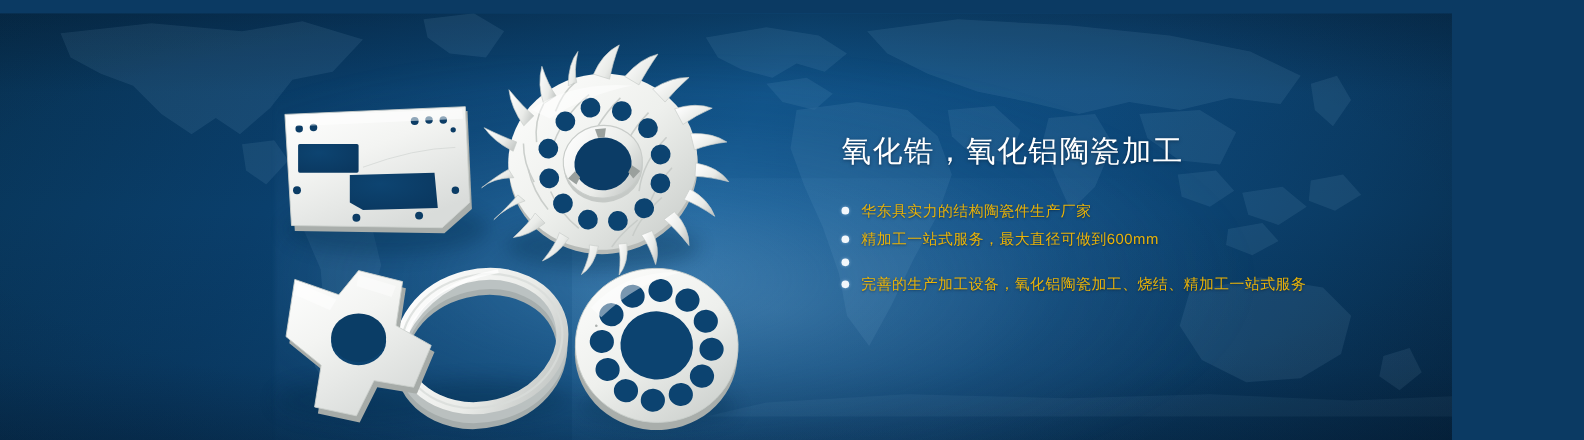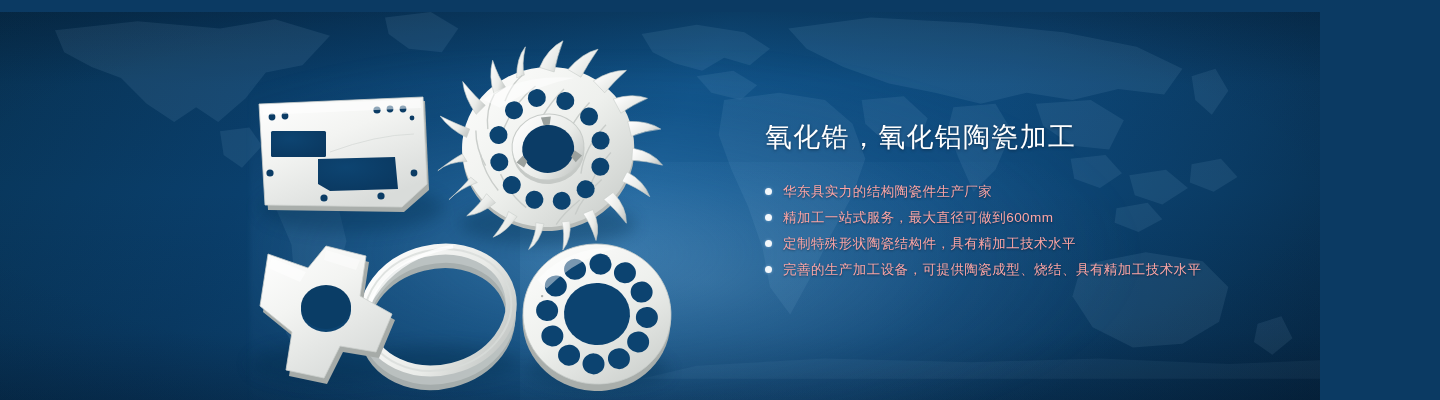--- a/index.html
+++ b/index.html
@@ -129,21 +129,21 @@
     flex: 0 0 auto;
     width: 7px;
     height: 7px;
     border-radius: 50%;
     background: #f2f7fb;
     margin-right: 11px;
     box-shadow: 0 0 3px rgba(200,230,255,0.5);
   }
   .bullet-text {
     font-size: 13.5px;
-    color: #fca5a5;
+    color: #eab308;
     letter-spacing: 0.45px;
     text-shadow: 0 1px 2px rgba(0,18,36,0.5);
   }
 </style>
 </head>
 <body>
 
 <div class="banner">
 
   <div class="bg-base"></div>
@@ -396,22 +396,21 @@
       <li class="bullet">
         <span class="bullet-dot"></span>
         <span class="bullet-text">华东具实力的结构陶瓷件生产厂家</span>
       </li>
       <li class="bullet">
         <span class="bullet-dot"></span>
         <span class="bullet-text">精加工一站式服务，最大直径可做到600mm</span>
       </li>
       <li class="bullet">
         <span class="bullet-dot"></span>
-        <span class="bullet-text">定制特殊形状陶瓷结构件，具有精加工技术水平</span>
       </li>
       <li class="bullet">
         <span class="bullet-dot"></span>
-        <span class="bullet-text">完善的生产加工设备，可提供陶瓷成型、烧结、具有精加工技术水平</span>
+        <span class="bullet-text">完善的生产加工设备，氧化铝陶瓷加工、烧结、精加工一站式服务</span>
       </li>
     </ul>
   </div>
 
 </div>
 
 </body></html>

